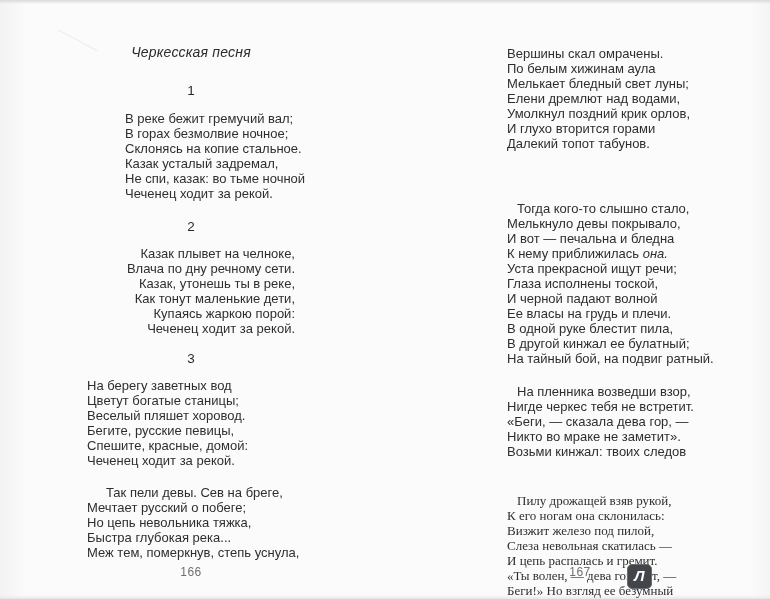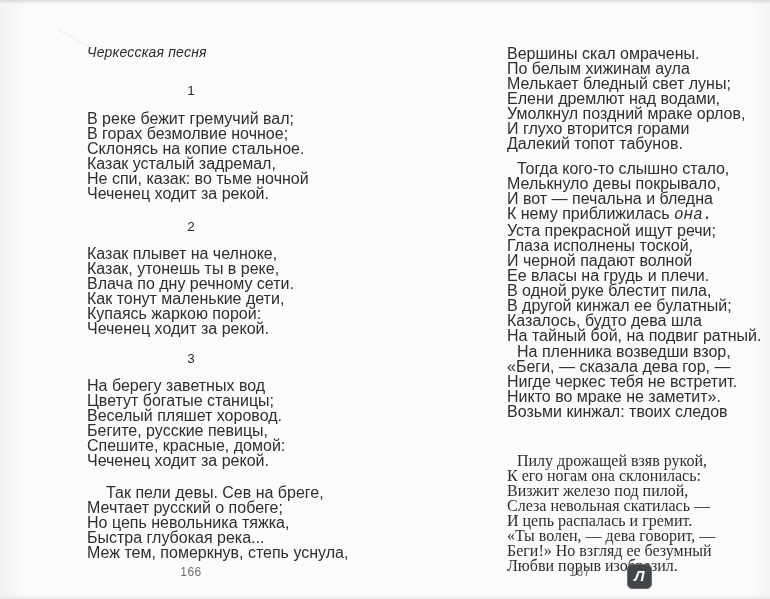--- a/index.html
+++ b/index.html
@@ -14,34 +14,34 @@
       linear-gradient(270deg,#f5f4f5 0,rgba(244,243,244,0) 20px),
       #fcfbfc;
   }
   .scratch{
     position:absolute;left:56px;top:40px;width:44px;height:1px;
     background:#e9e9ea;transform:rotate(28deg);
   }
   .lcol{left:87px;width:208px;}
   .rcol{left:507px;width:200px;}
   .title{
-    position:absolute;top:44px;
+    position:absolute;top:44px;text-align:center;
     font-style:italic;font-size:14px;letter-spacing:.2px;color:#2b2b2b;
   }
   .snum{
     position:absolute;text-align:center;font-size:13.5px;color:#2b2b2b;
   }
   .n1{top:83px;} .n2{top:219px;} .n3{top:351px;}
-  .stanza{position:absolute;font-size:16px;line-height:15px;}
+  .stanza{position:absolute;font-size:13px;line-height:15px;}
   .stanza .line{white-space:nowrap;}
-  .stanza em{font-style:italic;font-family:Liberation Mono, monospace;}
-  .L0{top:111px;} .L1{top:246px;} .L2{top:378px;} .L3{top:485px;}
+  .stanza em{font-style:italic;}
+  .L0{top:111px;margin-left:38px;} .L1{top:246px;text-align:right;} .L2{top:378px;} .L3{top:485px;}
   .R0{top:46px;} .R1{top:161px;} .R2{top:344px;} .R3{top:453px;font-family:Liberation Serif, serif;}
   .ind-lg .line:first-child{padding-left:19px;}
-  .ind-sm .line:first-child{padding-left:10px;}
+  .ind-sm .line:first-child{padding-left:10px;margin-top:40px;}
   .pagenum{
     position:absolute;top:565px;text-align:center;
     font-size:12px;color:#6f6f6f;letter-spacing:.5px;
   }
   .pn-l{left:87px;width:208px;}
   .pn-r{left:507px;width:146px;}
   .logo{
     position:absolute;left:627px;top:564px;width:25px;height:25px;
     background:#42464a;border:1px solid #6a6d70;border-radius:5px;
     display:flex;align-items:center;justify-content:center;
@@ -67,22 +67,22 @@
       <div class="line">В горах безмолвие ночное;</div>
       <div class="line">Склонясь на копие стальное.</div>
       <div class="line">Казак усталый задремал,</div>
       <div class="line">Не спи, казак: во тьме ночной</div>
       <div class="line">Чеченец ходит за рекой.</div>
     </div>
 
   <div class="snum n2 lcol">2</div>
   <div class="stanza L1 lcol">
       <div class="line">Казак плывет на челноке,</div>
+      <div class="line">Влача по дну речному сети.</div>
       <div class="line">Казак, утонешь ты в реке,</div>
-      <div class="line">Влача по дну речному сети.</div>
       <div class="line">Как тонут маленькие дети,</div>
       <div class="line">Купаясь жаркою порой:</div>
       <div class="line">Чеченец ходит за рекой.</div>
     </div>
 
   <div class="snum n3 lcol">3</div>
   <div class="stanza L2 lcol">
       <div class="line">На берегу заветных вод</div>
       <div class="line">Цветут богатые станицы;</div>
       <div class="line">Веселый пляшет хоровод.</div>
@@ -99,42 +99,41 @@
       <div class="line">Меж тем, померкнув, степь уснула,</div>
     </div>
 
   <div class="pagenum pn-l">166</div>
 
   <div class="stanza R0 rcol">
       <div class="line">Вершины скал омрачены.</div>
       <div class="line">По белым хижинам аула</div>
       <div class="line">Мелькает бледный свет луны;</div>
       <div class="line">Елени дремлют над водами,</div>
-      <div class="line">Умолкнул поздний мраке орлов,</div>
+      <div class="line">Умолкнул поздний крик орлов,</div>
       <div class="line">И глухо вторится горами</div>
       <div class="line">Далекий топот табунов.</div>
     </div>
   <div class="stanza R1 rcol ind-sm">
       <div class="line">Тогда кого-то слышно стало,</div>
       <div class="line">Мелькнуло девы покрывало,</div>
       <div class="line">И вот — печальна и бледна</div>
       <div class="line"><span>К нему приближилась </span><em>она.</em></div>
       <div class="line">Уста прекрасной ищут речи;</div>
       <div class="line">Глаза исполнены тоской,</div>
       <div class="line">И черной падают волной</div>
       <div class="line">Ее власы на грудь и плечи.</div>
       <div class="line">В одной руке блестит пила,</div>
       <div class="line">В другой кинжал ее булатный;</div>
-      <div class="line">Казалось, будто дева шла</div>
       <div class="line">На тайный бой, на подвиг ратный.</div>
     </div>
   <div class="stanza R2 rcol ind-sm">
       <div class="line">На пленника возведши взор,</div>
+      <div class="line">Нигде черкес тебя не встретит.</div>
       <div class="line">«Беги, — сказала дева гор, —</div>
-      <div class="line">Нигде черкес тебя не встретит.</div>
       <div class="line">Никто во мраке не заметит».</div>
       <div class="line">Возьми кинжал: твоих следов</div>
     </div>
   <div class="stanza R3 rcol ind-sm">
       <div class="line">Пилу дрожащей взяв рукой,</div>
       <div class="line">К его ногам она склонилась:</div>
       <div class="line">Визжит железо под пилой,</div>
       <div class="line">Слеза невольная скатилась —</div>
       <div class="line">И цепь распалась и гремит.</div>
       <div class="line">«Ты волен, — дева говорит, —</div>

